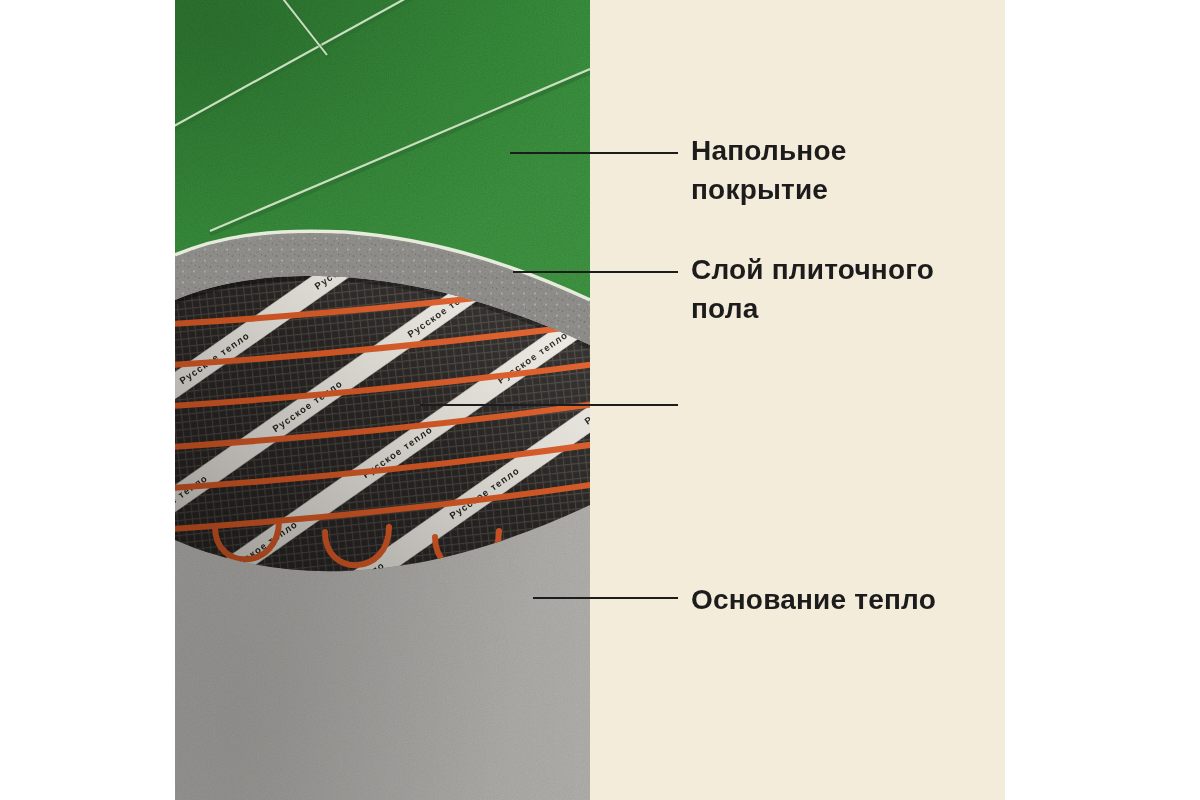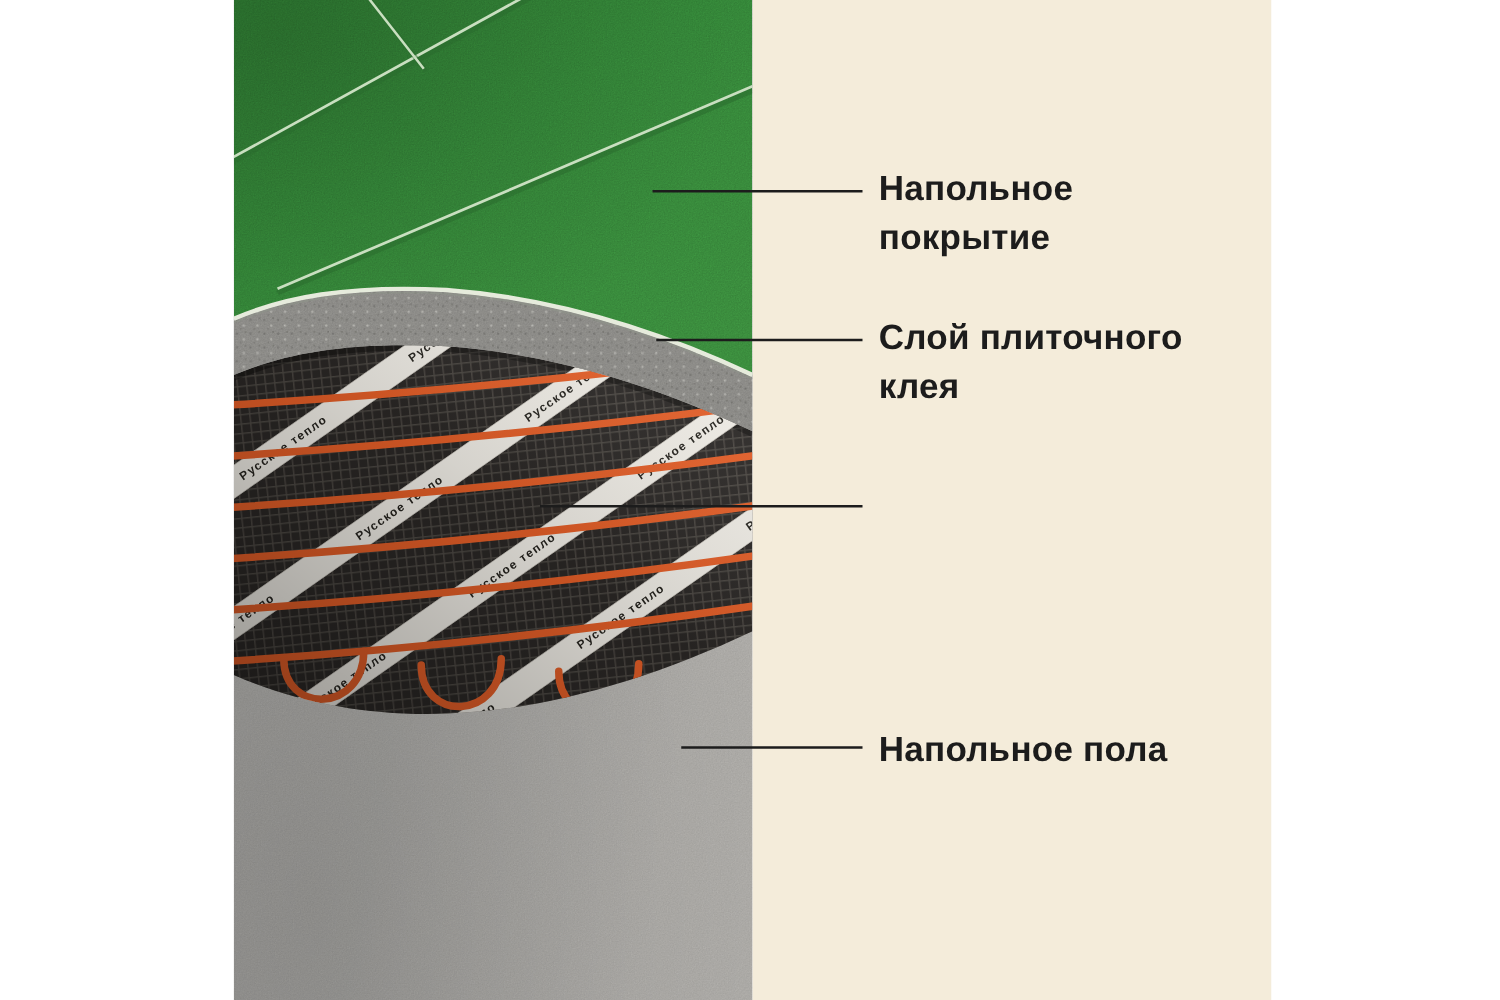--- a/index.html
+++ b/index.html
@@ -1,18 +1,18 @@
 <!DOCTYPE html>
 <html><head>
 <meta charset="utf-8">
 <style>
   html,body{margin:0;padding:0;background:#ffffff;}
   .canvas{position:relative;width:1200px;height:800px;background:#ffffff;overflow:hidden;
           font-family:"Liberation Sans","DejaVu Sans",sans-serif;}
-  .content{position:absolute;left:187px;top:0;width:684px;height:800px;padding-left:14px;}
+  .content{position:absolute;left:175px;top:0;width:684px;height:800px;padding-left:14px;}
   .panel{position:absolute;left:415px;top:0;width:415px;height:800px;background:#f4ecda;}
   .illustration{position:absolute;left:0;top:0;width:415px;height:800px;display:block;}
   .callout-line{position:absolute;height:2px;background:#1c1c1c;}
   .callout-label{position:absolute;left:516px;width:272px;font-size:28px;font-weight:700;
                  line-height:1.38;color:#1c1c1c;letter-spacing:0.2px;}
   #cl1{left:335px;top:152px;width:168px}
   #cl2{left:338px;top:271px;width:165px}
   #cl3{left:245px;top:404px;width:258px}
   #cl4{left:358px;top:597px;width:145px}
   #lb1{top:132px} #lb2{top:251px} #lb3{top:384px} #lb4{top:581px}
@@ -153,17 +153,17 @@
       <path d="M415,300 C330,260 250,238 170,232 C90,228 40,238 0,255" fill="none" stroke="#e6ebdc" stroke-width="3.5"></path>
       <path d="M415,303 C330,263 250,241 170,235 C90,231 40,241 0,258" fill="none" stroke="#8f948a" stroke-width="1.5" opacity="0.6"></path>
     </svg>
 
     <div class="callout-line" id="cl1"></div>
     <div class="callout-line" id="cl2"></div>
     <div class="callout-line" id="cl3"></div>
     <div class="callout-line" id="cl4"></div>
 
     <div class="callout-label" id="lb1">Напольное покрытие</div>
-    <div class="callout-label" id="lb2">Слой плиточного клея</div>
-    <div class="callout-label" id="lb4">Напольное пола</div>
+    <div class="callout-label" id="lb2">Слой плиточного пола</div>
+    <div class="callout-label" id="lb4">Основание тепло</div>
 
   </div>
 </div>
 
 </body></html>

